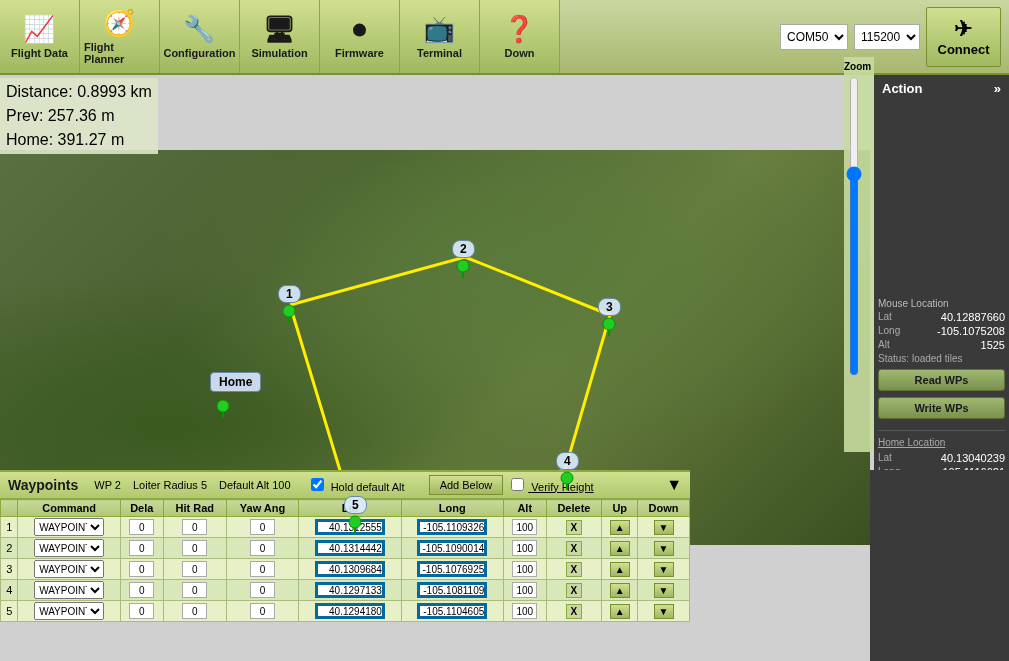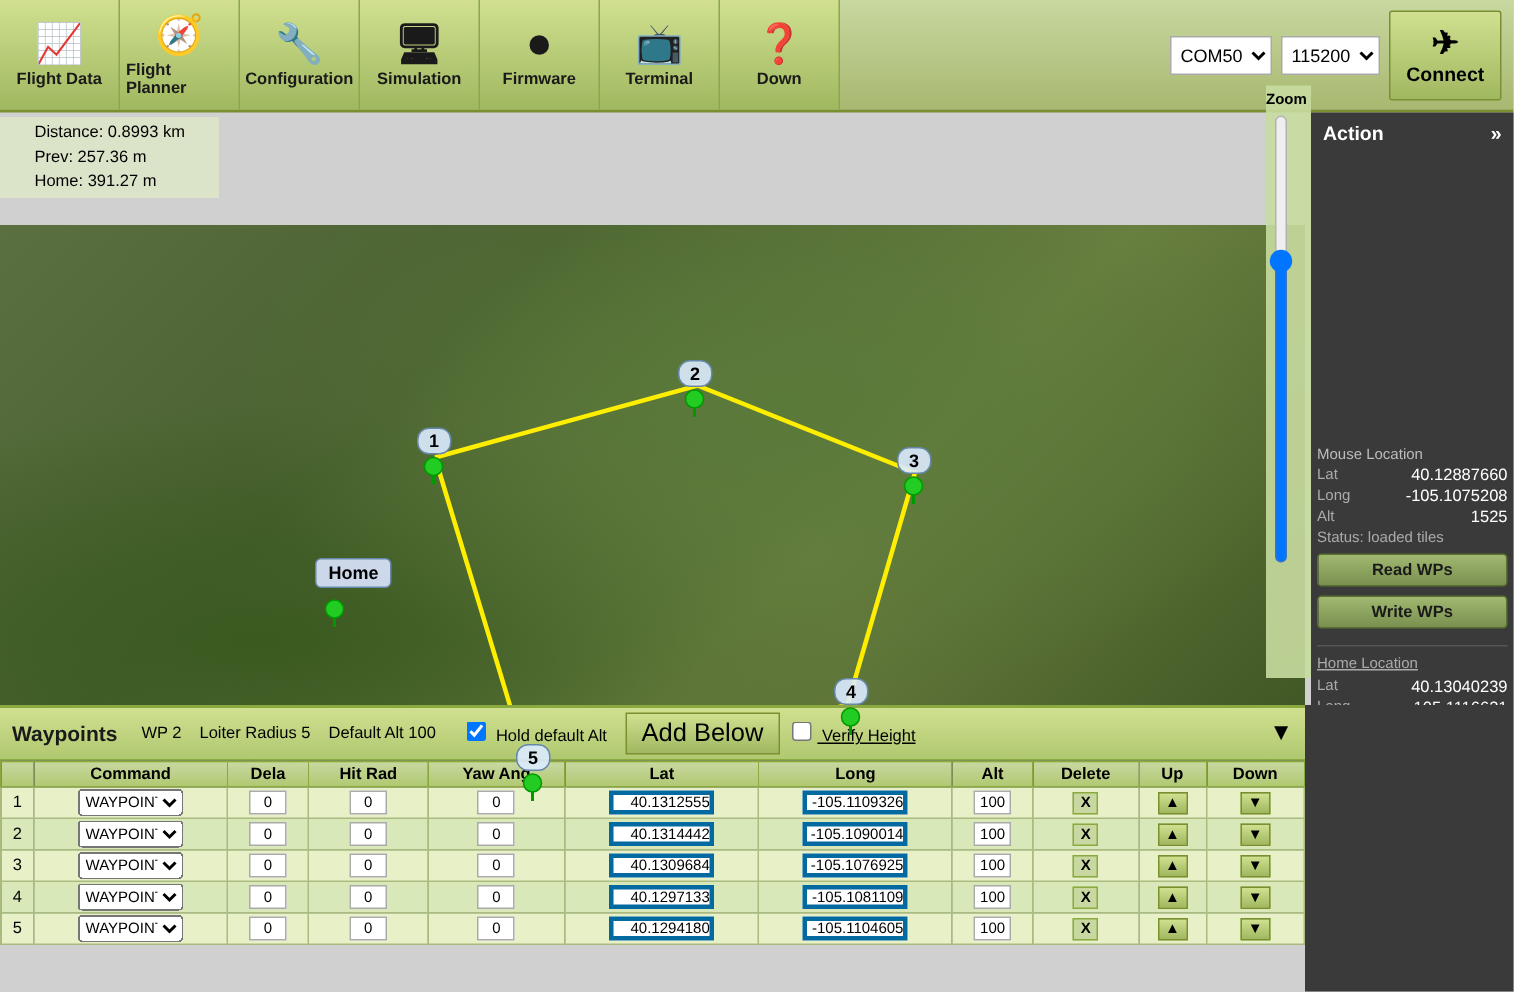--- a/index.html
+++ b/index.html
@@ -29,21 +29,21 @@
       width: 75px; height: 60px;
     }
     .connect-icon { font-size: 22px; }
     select.com-select {
       height: 26px; background: white; border: 1px solid #aaa; font-size: 12px; padding: 2px;
     }
 
     
     #info-bar {
       position: absolute; top: 78px; left: 0; background: rgba(220,230,200,0.9);
-      padding: 2px 23px; font-size: 11px; line-height: 1.5; z-index: 10;
+      padding: 2px 6px; font-size: 16px; line-height: 1.5; z-index: 10;
     }
 
     
     #map-container {
       position: relative; width: 870px; height: 395px;
       background: #4a6830; overflow: hidden; top: 75px; left: 0;
       display: inline-block;
     }
     #map-bg {
       width: 100%; height: 100%;
@@ -104,21 +104,21 @@
       display: flex; align-items: center; padding: 3px 8px;
       background: linear-gradient(to bottom, #d0e090, #b0c870);
       border-bottom: 1px solid #8aaa40;
     }
     #wp-title { font-size: 14px; font-weight: bold; color: #1a1a1a; margin-right: 16px; }
     .wp-stat { margin-right: 12px; font-size: 11px; }
     .wp-checkbox { margin-right: 4px; }
     #add-below-btn {
       background: linear-gradient(to bottom, #d0e090, #a0b860);
       border: 1px solid #7a9030; padding: 3px 10px; cursor: pointer;
-      font-size: 17px; margin-left: 12px;
+      font-size: 11px; margin-left: 24px;
     }
     #wp-table-container { overflow-y: auto; max-height: 185px; }
     #wp-table { width: 100%; border-collapse: collapse; font-size: 11px; }
     #wp-table th {
       background: linear-gradient(to bottom, #c8d8a0, #b0c870);
       border: 1px solid #8aaa40; padding: 2px 4px; text-align: center;
       font-weight: bold; position: sticky; top: 0;
     }
     #wp-table td {
       border: 1px solid #aabb80; padding: 1px 3px; text-align: center;
@@ -319,21 +319,21 @@
       </div>
       <div class="action-row">
         <span class="action-label">Alt (abs)</span>
         <span class="action-value">20</span>
       </div>
     </div>
   </div>
 </div>
 
 
-<div id="waypoints-panel" style="position:absolute;top:470px;left:0;width:870px;background:#737373;">
+<div id="waypoints-panel" style="position:absolute;top:470px;left:0;width:690px;background:#fdba74;">
   <div id="wp-header">
     <span id="wp-title">Waypoints</span>
     <span class="wp-stat">
       <span>WP</span>
       <span>2</span>
     </span>
     <span class="wp-stat">
       <span>Loiter Radius</span>
       <span>5</span>
     </span>

